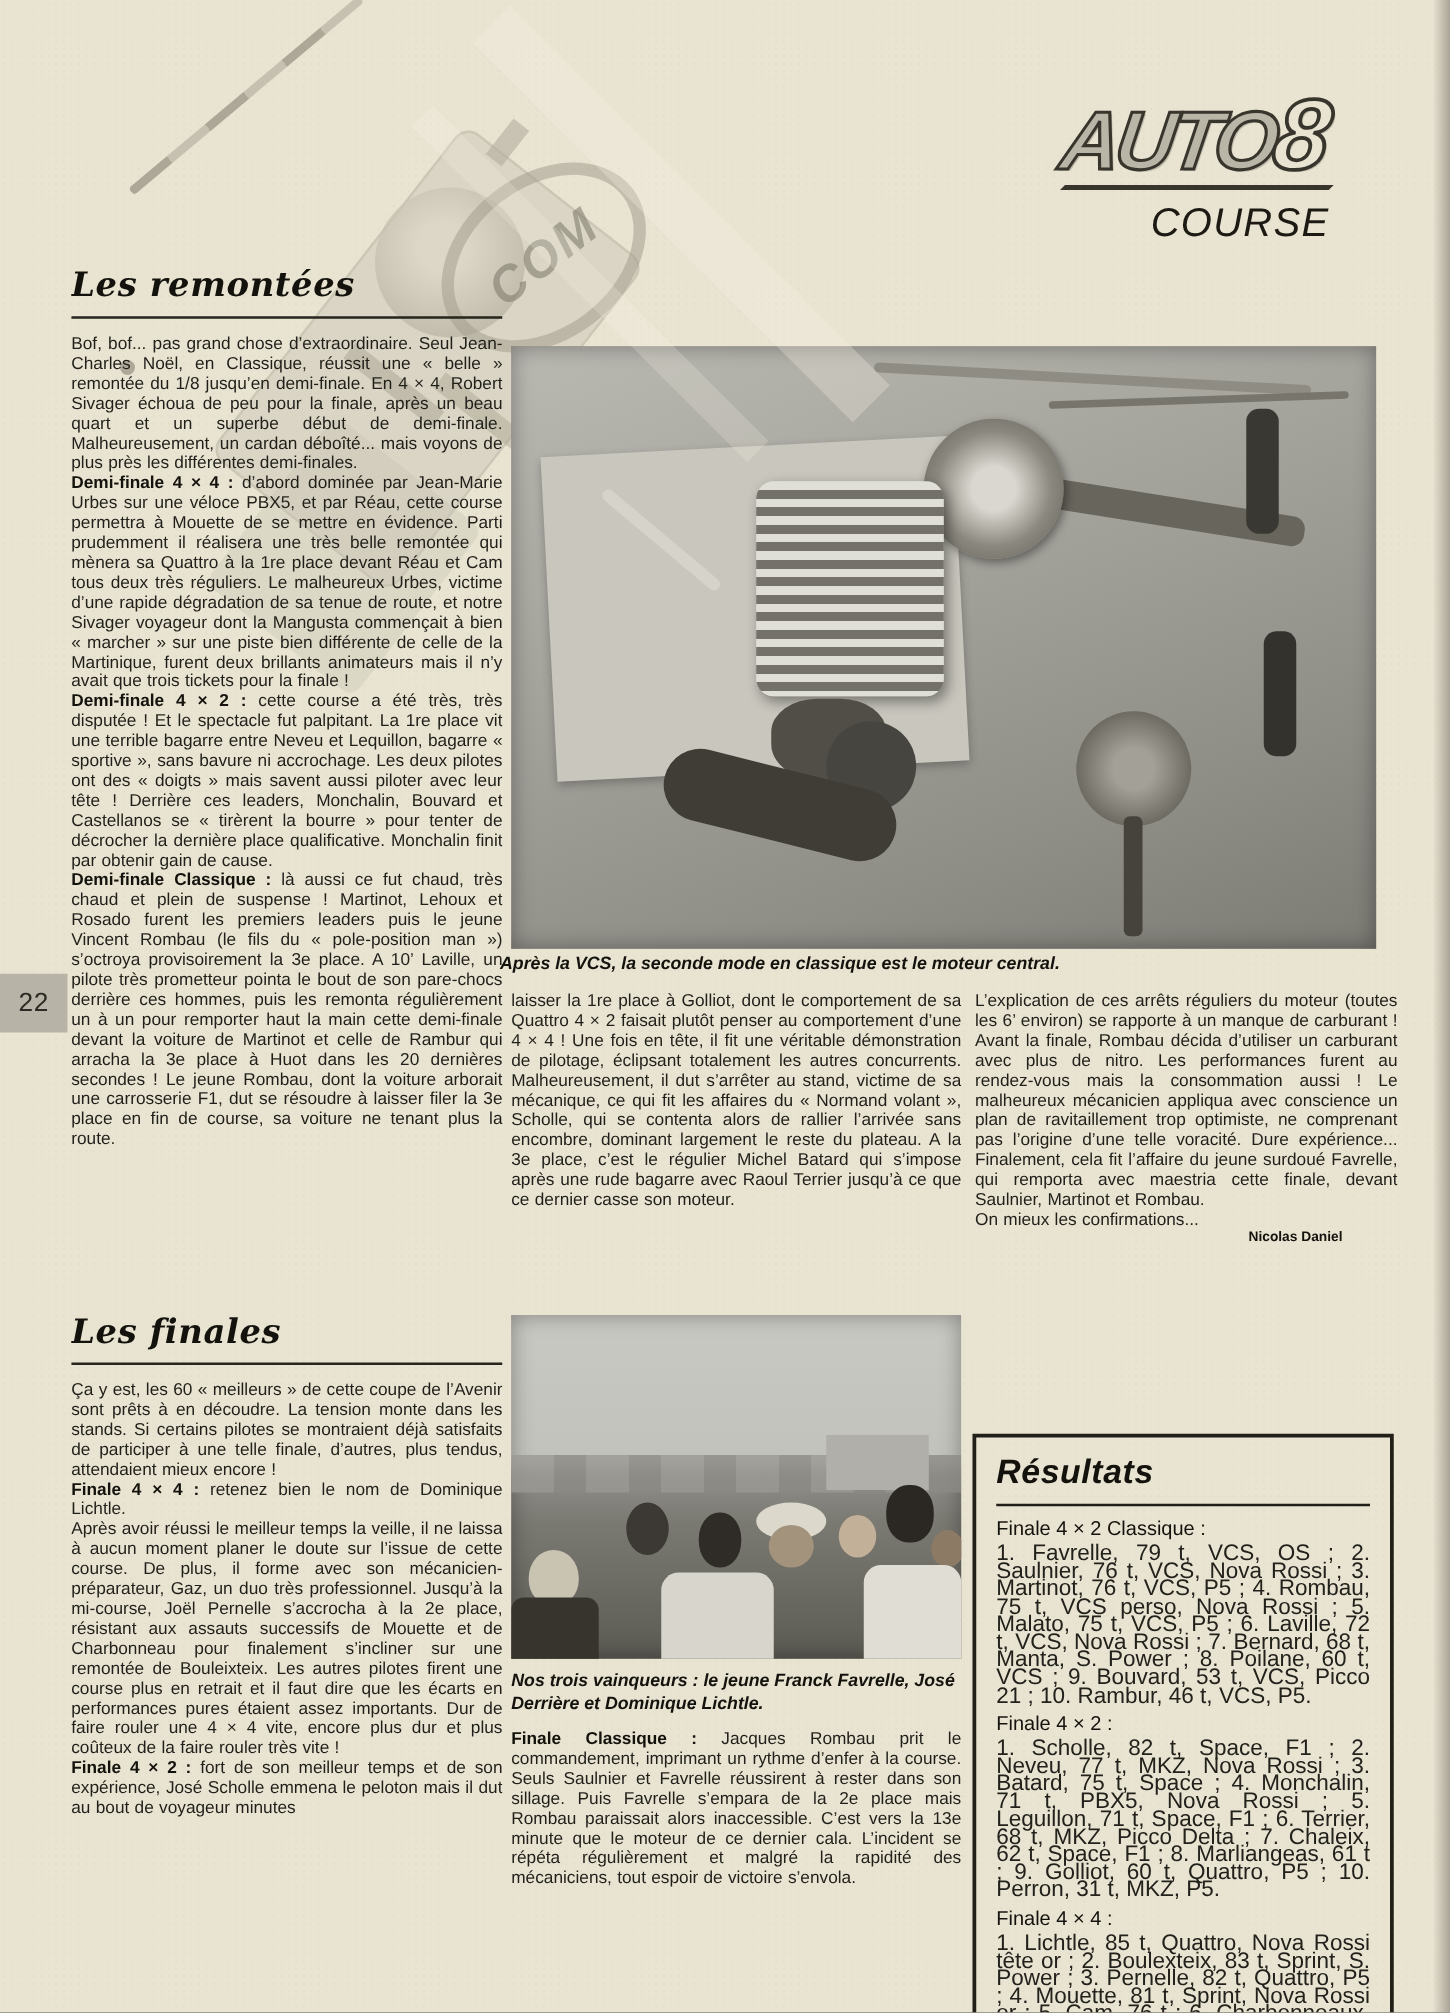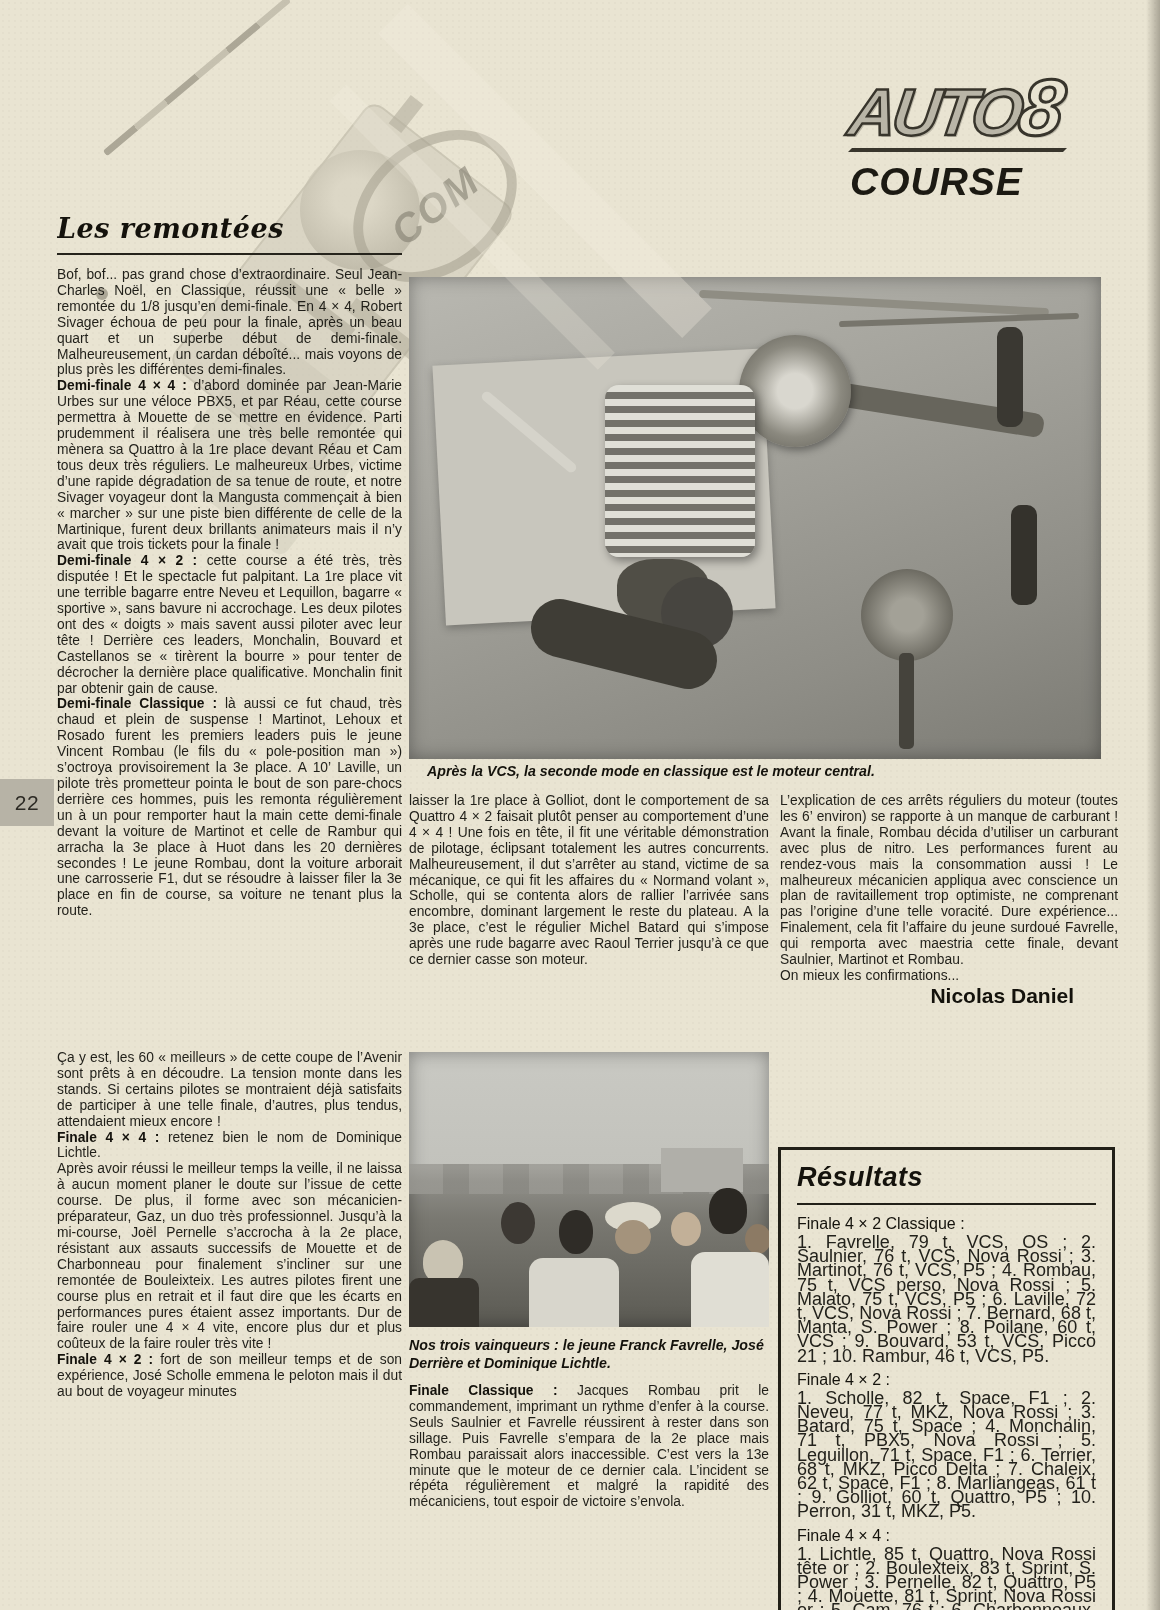--- a/index.html
+++ b/index.html
@@ -35,34 +35,34 @@
   .band1 { left:330px; top:150px; width:430px; height:42px; transform:rotate(45deg); opacity:0.30; }
   .band2 { left:282px; top:215px; width:380px; height:24px; transform:rotate(45deg); opacity:0.22; }
 
   
   .logo-wrap { position:absolute; left:850px; top:70px; width:290px; z-index:4; }
   .logo-line { font-style:italic; font-weight:bold; font-size:66px; line-height:0.95;
     letter-spacing:-4px; color:#b9b5a7; transform:skewX(-8deg);
     -webkit-text-stroke:2.5px #38352c; text-shadow:2px 2px 0 rgba(56,53,44,0.25); white-space:nowrap; }
   .logo-digit { font-size:80px; color:#e9e4d2; -webkit-text-stroke:3px #38352c; }
   .logo-under { height:4px; width:215px; background:#38352c; margin-top:2px; transform:skewX(-45deg); }
-  .course-label { text-align:left; font-style:italic; font-weight:bold; font-size:39px;
+  .course-label { text-align:center; font-style:italic; font-weight:normal; font-size:32px;
     color:#1c1a13; letter-spacing:1px; margin-top:8px; padding-right:6px; }
 
   
   .col { position:absolute; z-index:2; }
   .sec-title { font-family:"DejaVu Serif", serif; font-style:italic; font-weight:bold;
     font-size:27px; color:#14120c; margin:0 0 12px 0; padding-bottom:9px;
     border-bottom:2.5px solid #26241c; letter-spacing:0.5px; }
   .bp { margin:0; font-size:13.8px; line-height:15.9px; text-align:justify;
     color:#201f19; word-spacing:0.4px; }
   .bp .lead { font-weight:bold; color:#14120c; }
   .caption { position:absolute; z-index:2; font-weight:bold; font-style:italic;
     font-size:14.2px; line-height:17.5px; color:#14120c; }
-  .sig { margin:0; font-size:21px; font-weight:bold; text-align:right; color:#14120c; padding-right:44px; }
+  .sig { margin:0; font-size:11px; font-weight:bold; text-align:right; color:#14120c; padding-right:44px; }
 
   
   .pagenum-box { position:absolute; left:0; top:779px; width:54px; height:47px;
     background:#b7b3a6; z-index:2; display:flex; align-items:center; justify-content:center; }
   .pagenum { font-size:21px; color:#2c2a24; letter-spacing:0.5px; }
 
   
   .photo { position:absolute; overflow:hidden; z-index:1; box-shadow:inset 0 0 18px rgba(0,0,0,0.35); }
   .photo > div { position:absolute; }
   .photo-engine { left:409px; top:277px; width:692px; height:482px;
@@ -149,31 +149,32 @@
     <div class="pe-shock1"></div>
     <div class="pe-shock2"></div>
     <div class="pe-carb"></div>
     <div class="pe-elbow"></div>
     <div class="pe-exh"></div>
     <div class="pe-rgear"></div>
     <div class="pe-shaft"></div>
   </div>
   <div class="band band1"></div>
   <div class="band band2"></div>
-  <div class="caption" style="left:427px; top:763px; width:700px;">Après la VCS, la seconde mode en classique est le moteur central.</div>
+  <div class="caption" style="left:400px; top:763px; width:700px;">Après la VCS, la seconde mode en classique est le moteur central.</div>
 
   <div class="col" style="left:57px; top:213px; width:345px; height:832px; overflow:hidden;">
     <h2 class="sec-title">Les remontées</h2>
     <p class="bp">Bof, bof... pas grand chose d’extraordinaire. Seul Jean-Charles Noël, en Classique, réussit une « belle » remontée du 1/8 jusqu’en demi-finale. En 4 × 4, Robert Sivager échoua de peu pour la finale, après un beau quart et un superbe début de demi-finale. Malheureusement, un cardan déboîté... mais voyons de plus près les différentes demi-finales.</p>
     <p class="bp"><span class="lead">Demi-finale 4 × 4 :</span> <span>d’abord dominée par Jean-Marie Urbes sur une véloce PBX5, et par Réau, cette course permettra à Mouette de se mettre en évidence. Parti prudemment il réalisera une très belle remontée qui mènera sa Quattro à la 1re place devant Réau et Cam tous deux très réguliers. Le malheureux Urbes, victime d’une rapide dégradation de sa tenue de route, et notre Sivager voyageur dont la Mangusta commençait à bien « marcher » sur une piste bien différente de celle de la Martinique, furent deux brillants animateurs mais il n’y avait que trois tickets pour la finale !</span></p>
     <p class="bp"><span class="lead">Demi-finale 4 × 2 :</span> <span>cette course a été très, très disputée ! Et le spectacle fut palpitant. La 1re place vit une terrible bagarre entre Neveu et Lequillon, bagarre « sportive », sans bavure ni accrochage. Les deux pilotes ont des « doigts » mais savent aussi piloter avec leur tête ! Derrière ces leaders, Monchalin, Bouvard et Castellanos se « tirèrent la bourre » pour tenter de décrocher la dernière place qualificative. Monchalin finit par obtenir gain de cause.</span></p>
     <p class="bp"><span class="lead">Demi-finale Classique :</span> <span>là aussi ce fut chaud, très chaud et plein de suspense ! Martinot, Lehoux et Rosado furent les premiers leaders puis le jeune Vincent Rombau (le fils du « pole-position man ») s’octroya provisoirement la 3e place. A 10’ Laville, un pilote très prometteur pointa le bout de son pare-chocs derrière ces hommes, puis les remonta régulièrement un à un pour remporter haut la main cette demi-finale devant la voiture de Martinot et celle de Rambur qui arracha la 3e place à Huot dans les 20 dernières secondes ! Le jeune Rombau, dont la voiture arborait une carrosserie F1, dut se résoudre à laisser filer la 3e place en fin de course, sa voiture ne tenant plus la route.</span></p>
   </div>
 
   <div class="col" style="left:57px; top:1050px; width:345px; height:500px; overflow:hidden;">
+    <h2 class="sec-title">Les finales</h2>
     <p class="bp">Ça y est, les 60 « meilleurs » de cette coupe de l’Avenir sont prêts à en découdre. La tension monte dans les stands. Si certains pilotes se montraient déjà satisfaits de participer à une telle finale, d’autres, plus tendus, attendaient mieux encore !</p>
     <p class="bp"><span class="lead">Finale 4 × 4 :</span> <span>retenez bien le nom de Dominique Lichtle.</span></p>
     <p class="bp">Après avoir réussi le meilleur temps la veille, il ne laissa à aucun moment planer le doute sur l’issue de cette course. De plus, il forme avec son mécanicien-préparateur, Gaz, un duo très professionnel. Jusqu’à la mi-course, Joël Pernelle s’accrocha à la 2e place, résistant aux assauts successifs de Mouette et de Charbonneau pour finalement s’incliner sur une remontée de Bouleixteix. Les autres pilotes firent une course plus en retrait et il faut dire que les écarts en performances pures étaient assez importants. Dur de faire rouler une 4 × 4 vite, encore plus dur et plus coûteux de la faire rouler très vite !</p>
     <p class="bp"><span class="lead">Finale 4 × 2 :</span> <span>fort de son meilleur temps et de son expérience, José Scholle emmena le peloton mais il dut au bout de voyageur minutes</span></p>
   </div>
 
   <div class="col" style="left:409px; top:793px; width:360px; height:250px; overflow:hidden;">
     <p class="bp">laisser la 1re place à Golliot, dont le comportement de sa Quattro 4 × 2 faisait plutôt penser au comportement d’une 4 × 4 ! Une fois en tête, il fit une véritable démonstration de pilotage, éclipsant totalement les autres concurrents. Malheureusement, il dut s’arrêter au stand, victime de sa mécanique, ce qui fit les affaires du « Normand volant », Scholle, qui se contenta alors de rallier l’arrivée sans encombre, dominant largement le reste du plateau. A la 3e place, c’est le régulier Michel Batard qui s’impose après une rude bagarre avec Raoul Terrier jusqu’à ce que ce dernier casse son moteur.</p>
   </div>
 

